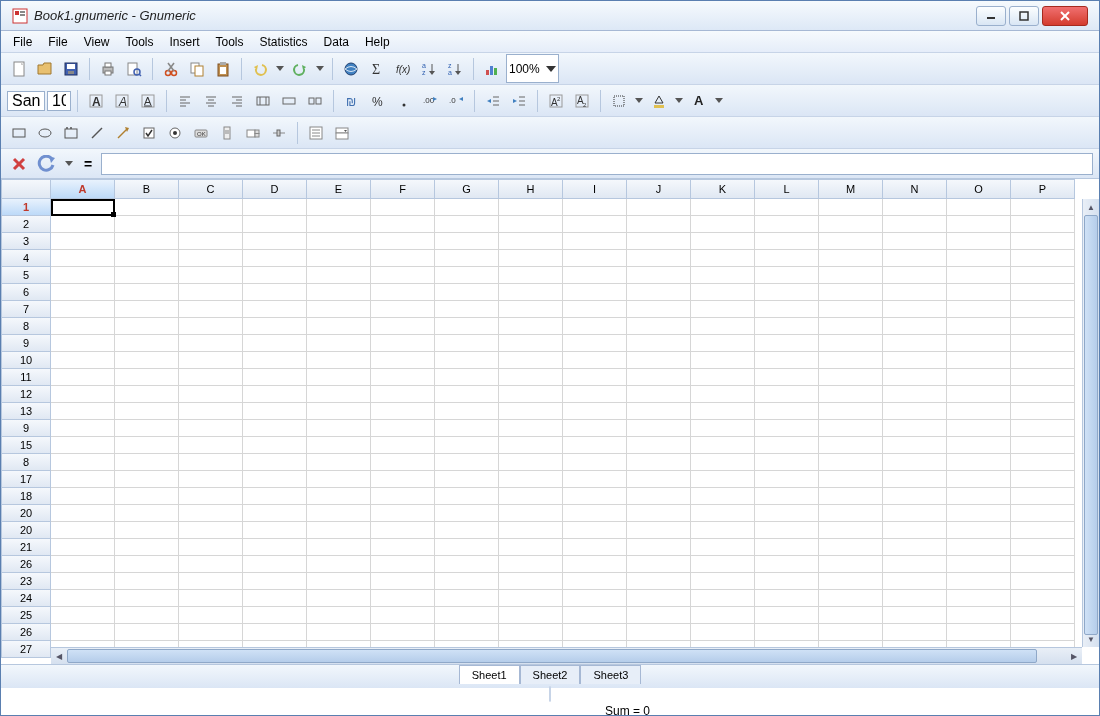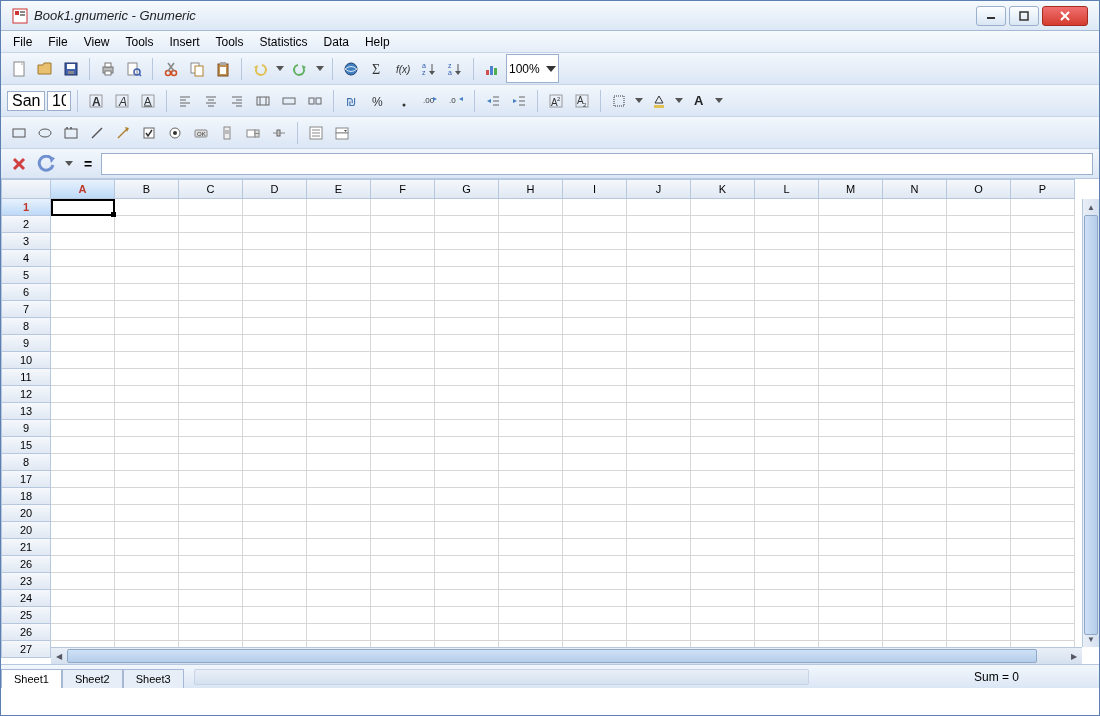--- a/index.html
+++ b/index.html
@@ -34,21 +34,21 @@
 .row { display: flex; height: 17px; }
 .cell { width: 64px; height: 17px; border-right: 1px solid #d6d6d6; border-bottom: 1px solid #d6d6d6; }
 .cell.selected { border: 2px solid #000; position: relative; }
 .cell.selected::after { content:''; position:absolute; right:-3px; bottom:-3px; width:5px; height:5px; background:#000; }
 .vscroll { position: absolute; right: 0; top: 20px; width: 17px; bottom: 17px; background: linear-gradient(to right,#e9eff7,#d5e0ef); border-left: 1px solid #b6c7de; }
 .vscroll-thumb { position:absolute; left:1px; right:1px; top:16px; height:420px; background:linear-gradient(to right,#cfe1f6,#b5cdea); border:1px solid #8fa8c8; border-radius:2px; }
 .vscroll-arrow { position:absolute; left:0; right:0; height:16px; display:flex; align-items:center; justify-content:center; font-size:8px; color:#556; }
 .hscroll { position: absolute; left: 50px; right: 17px; bottom: 0; height: 17px; background: linear-gradient(#e9eff7,#d5e0ef); border-top: 1px solid #b6c7de; }
 .hscroll-thumb { position:absolute; top:1px; bottom:1px; left:16px; width:970px; background:linear-gradient(#cfe1f6,#b5cdea); border:1px solid #8fa8c8; border-radius:2px; }
 .hscroll-arrow { position:absolute; top:0; bottom:0; width:16px; display:flex; align-items:center; justify-content:center; font-size:8px; color:#556; }
-.statusbar { height: 24px; background: linear-gradient(#f2f7fc,#dbe6f5); border-top: 1px solid #b6c7de; display: flex; align-items: center; }
+.statusbar { height: 24px; background: linear-gradient(#f2f7fc,#dbe6f5); border-top: 1px solid #b6c7de; display: flex; align-items: center; flex-direction: column; }
 .sheet-tabs { display: flex; height: 100%; align-items: end; }
 .sheet-tab { padding: 3px 12px; border: 1px solid #a6b8d4; border-bottom: none; background: #e7eef8; font-size: 11px; cursor: pointer; }
 .sheet-tab.active { background: #fff; }
 .status-gap { flex: 1; }
 .status-gap-bar { margin:2px 10px; height:16px; background:linear-gradient(#e9eff7,#d5e0ef); border:1px solid #c7d4e7; border-radius:2px; }
 .status-right { width: 200px; text-align: right; font-size: 12px; }
 svg { display: block; }
 .drop-arrow { width: 12px; height: 22px; display: flex; align-items:center; justify-content:center; cursor:pointer; }
 </style>
 </head>

